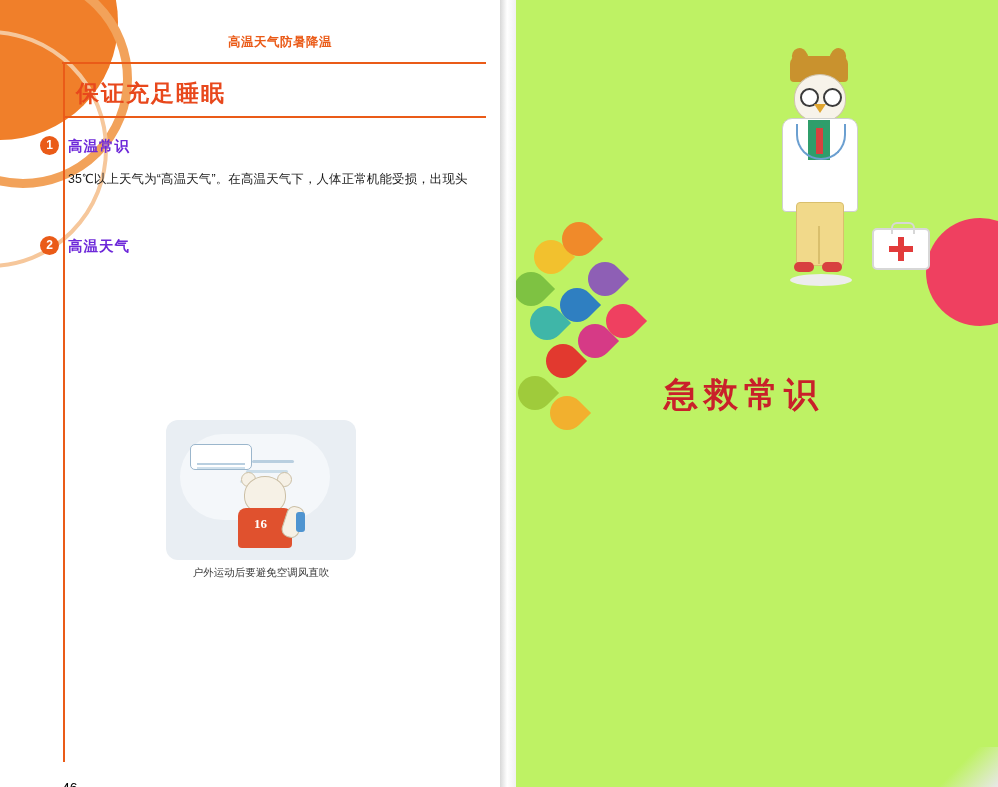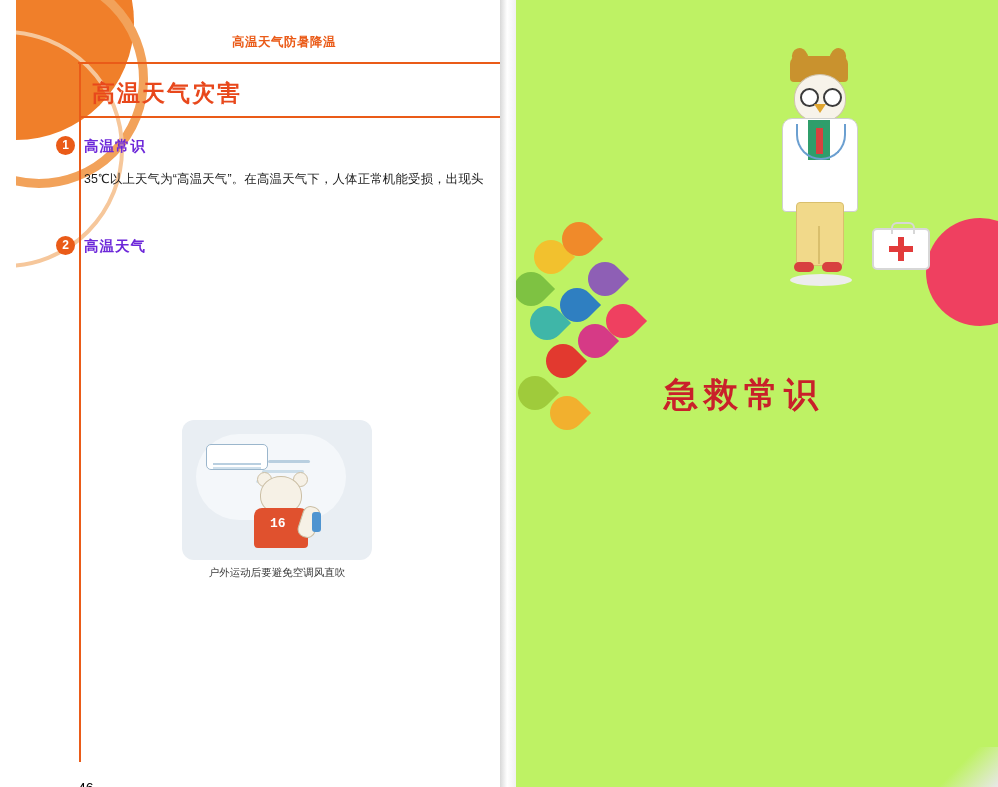--- a/index.html
+++ b/index.html
@@ -16,24 +16,25 @@
   }
   .page {
     position: absolute;
     inset: 0;
     background: #ffffff;
   }
 
   
   .left-page {
     position: absolute;
-    left: 16px; top: 0;
+    left: 0; top: 0;
     width: 500px; height: 787px;
     background: #ffffff;
     overflow: hidden;
+    padding-left: 12px;
   }
   
   .arc-big {
     position: absolute;
     left: -118px; top: -96px;
     width: 236px; height: 236px;
     border-radius: 50%;
     background: #f07f2a;
   }
   .arc-ring {
@@ -208,21 +209,21 @@
     width: 54px; height: 40px;
     background: #e0512e;
     border-radius: 8px 8px 4px 4px;
   }
   .illus .num {
     position: absolute;
     left: 88px; top: 96px;
     color: #fff;
     font-size: 13px;
     font-weight: bold;
-    font-family: Liberation Mono, monospace;
+    font-family: Liberation Serif, serif;
   }
   .illus .arm {
     position: absolute;
     left: 118px; top: 86px;
     width: 16px; height: 30px;
     background: #f6f1e6;
     border: 1.5px solid #cbbfa5;
     border-radius: 8px;
     transform: rotate(18deg);
   }
@@ -402,21 +403,21 @@
   <div class="left-page">
 
     <div class="arc-big"></div>
     <div class="arc-ring"></div>
     <div class="arc-ring2"></div>
 
     <div class="header-title">高温天气防暑降温</div>
     <div class="left-rule"></div>
     <div class="left-vline"></div>
 
-    <div class="chapter-title">高温天气灾害</div>
+    <div class="chapter-title">保证充足睡眠</div>
     <div class="title-underline"></div>
 
     <div class="sec" style="top:136px;">
       <div class="sec-num">1</div>
       <div class="sec-head">高温常识</div>
     </div>
     <div class="para" style="left:68px; top:167px;">35℃以上天气为“高温天气”。在高温天气下，人体正常机能受损，出现头</div>
 
     <div class="sec" style="top:236px;">
       <div class="sec-num">2</div>

